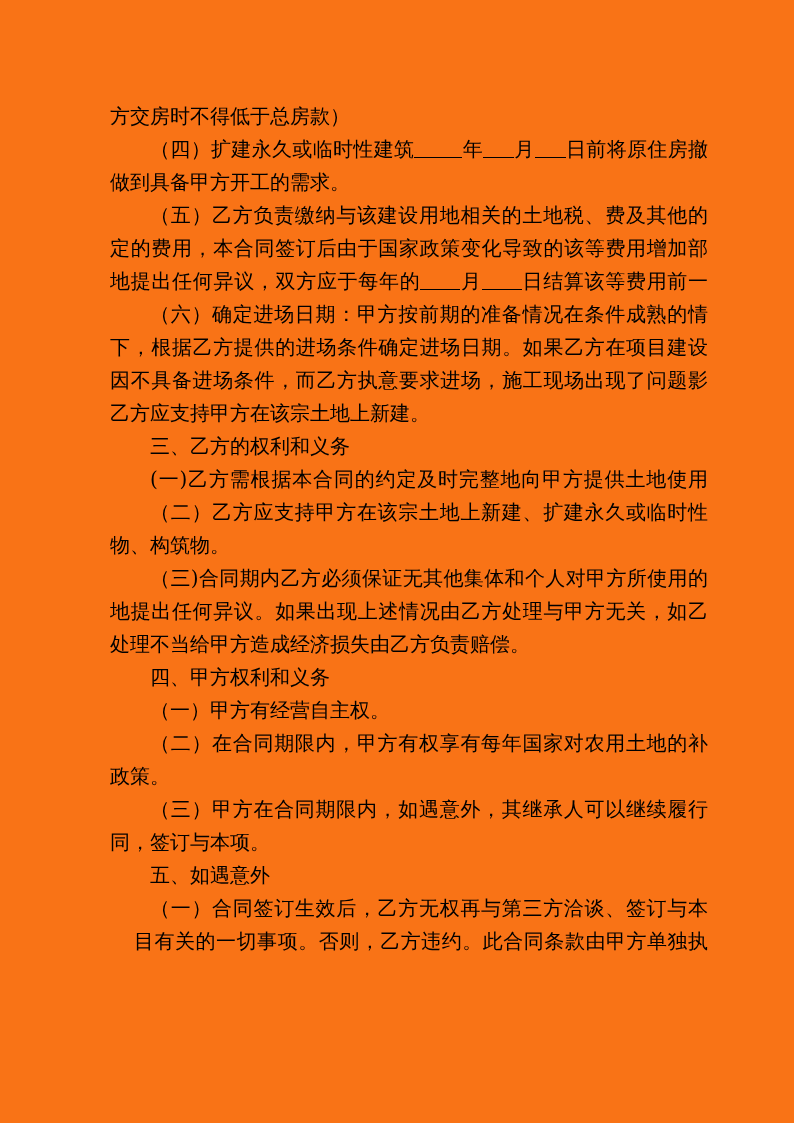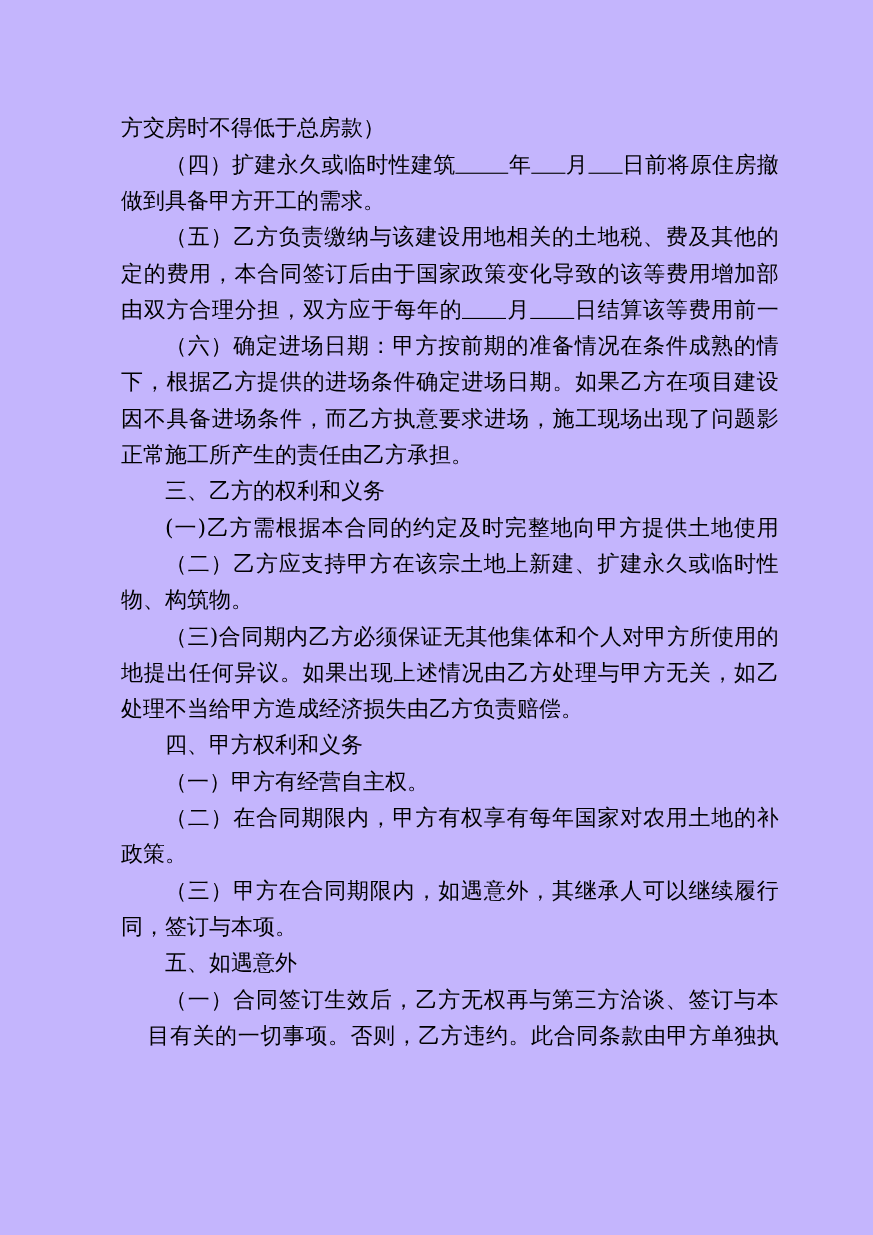--- a/index.html
+++ b/index.html
@@ -4,21 +4,21 @@
 <style>
   html, body {
     margin: 0;
     padding: 0;
     background: #ffffff;
   }
   .page {
     position: relative;
     width: 794px;
     height: 1123px;
-    background: #c4b5fd;
+    background: #f97316;
     overflow: hidden;
     font-family: "DejaVu Serif", "Liberation Serif", serif;
     color: #000000;
   }
   .text-block {
     position: absolute;
     top: 100px;
     left: 110px;
     width: 598px;
   }
@@ -54,25 +54,25 @@
 </head>
 <body>
 
 <div class="page">
   <div class="text-block">
       <p class="line"><span>方交房时不得低于总房款）</span></p>
       <p class="line indent fill"><span>（四）扩建永久或临时性建筑</span><span class="blank" style="width: 48px;"></span><span>年</span><span class="blank" style="width: 31px;"></span><span>月</span><span class="blank" style="width: 31px;"></span><span>日前将原住房撤空，</span></p>
       <p class="line"><span>做到具备甲方开工的需求。</span></p>
       <p class="line indent fill"><span>（五）乙方负责缴纳与该建设用地相关的土地税、费及其他的法</span></p>
       <p class="line fill"><span>定的费用，本合同签订后由于国家政策变化导致的该等费用增加部分</span></p>
-      <p class="line fill"><span>由双方合理分担，双方应于每年的</span><span class="blank" style="width: 40px;"></span><span>月</span><span class="blank" style="width: 40px;"></span><span>日结算该等费用前一</span></p>
+      <p class="line fill"><span>地提出任何异议，双方应于每年的</span><span class="blank" style="width: 40px;"></span><span>月</span><span class="blank" style="width: 40px;"></span><span>日结算该等费用前一</span></p>
       <p class="line indent fill"><span>（六）确定进场日期：甲方按前期的准备情况在条件成熟的情况</span></p>
       <p class="line fill"><span>下，根据乙方提供的进场条件确定进场日期。如果乙方在项目建设中</span></p>
       <p class="line fill"><span>因不具备进场条件，而乙方执意要求进场，施工现场出现了问题影响</span></p>
-      <p class="line"><span>正常施工所产生的责任由乙方承担。</span></p>
+      <p class="line"><span>乙方应支持甲方在该宗土地上新建。</span></p>
       <p class="line indent"><span>三、乙方的权利和义务</span></p>
       <p class="line indent fill"><span>(一)乙方需根据本合同的约定及时完整地向甲方提供土地使用权。</span></p>
       <p class="line indent fill"><span>（二）乙方应支持甲方在该宗土地上新建、扩建永久或临时性建筑</span></p>
       <p class="line"><span>物、构筑物。</span></p>
       <p class="line indent fill"><span>（三)合同期内乙方必须保证无其他集体和个人对甲方所使用的土</span></p>
       <p class="line fill"><span>地提出任何异议。如果出现上述情况由乙方处理与甲方无关，如乙方</span></p>
       <p class="line"><span>处理不当给甲方造成经济损失由乙方负责赔偿。</span></p>
       <p class="line indent"><span>四、甲方权利和义务</span></p>
       <p class="line indent"><span>（一）甲方有经营自主权。</span></p>
       <p class="line indent fill"><span>（二）在合同期限内，甲方有权享有每年国家对农用土地的补偿</span></p>

